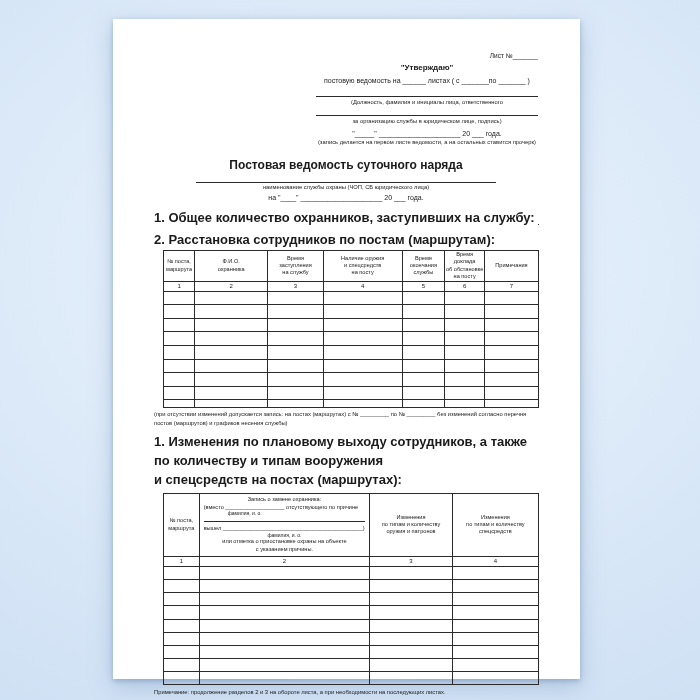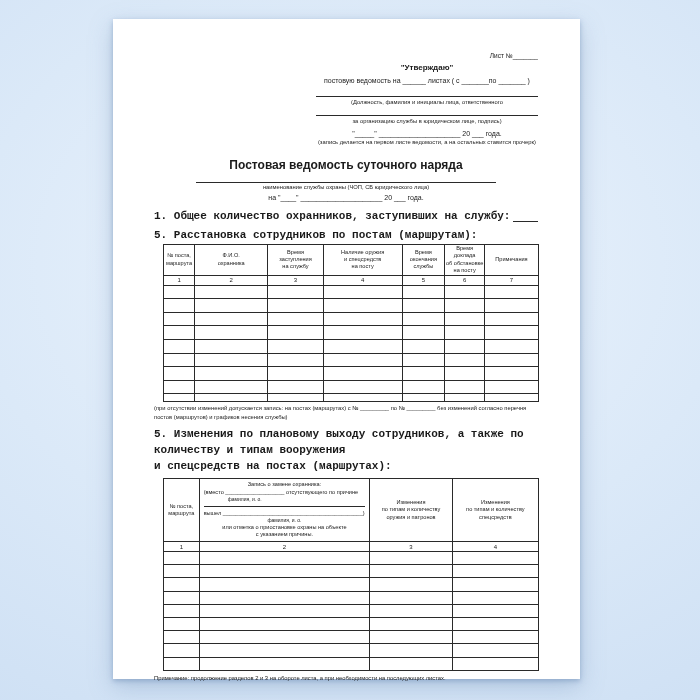--- a/index.html
+++ b/index.html
@@ -20,21 +20,21 @@
   .appr-line{font-size:7px;margin-bottom:4px;white-space:nowrap;}
   .uline{border-bottom:1px solid #2a2a2a;height:8px;margin-bottom:2px;}
   .cap{font-size:5.8px;color:#222;line-height:1.3;}
   .date-line{font-size:7px;margin-top:5px;margin-bottom:2px;}
   
   .title{text-align:center;font-size:12px;font-weight:bold;margin-top:11px;}
   .title-uline{width:300px;margin:10px auto 1px;border-bottom:1px solid #2a2a2a;}
   .title-cap{text-align:center;font-size:5.8px;}
   .title-date{text-align:center;font-size:7px;margin-top:4px;}
   
-  .sec{font-size:11px;font-weight:bold;font-family:Liberation Mono, monospace;}
+  .sec{font-size:13px;font-weight:bold;}
   .sec1{display:flex;align-items:flex-end;margin-top:9px;}
   .sec1 .blank{flex:1;border-bottom:1px solid #2a2a2a;margin-left:3px;height:6px;}
   .sec2{margin-top:7px;margin-bottom:3px;}
   .sec3{margin-top:6px;margin-bottom:3px;white-space:pre-line;line-height:1.45;}
   
   table{border-collapse:collapse;width:376px;margin-left:9px;table-layout:fixed;border:1.5px solid #111;}
   td{border:1px solid #2a2a2a;padding:0;overflow:hidden;}
   .th{font-size:5.6px;font-weight:normal;text-align:center;vertical-align:middle;white-space:pre-line;line-height:1.3;}
   #t2 .hrow td{height:30px;}
   #t3 .hrow td{height:60px;}
@@ -73,21 +73,21 @@
   <div class="title">Постовая ведомость суточного наряда</div>
   <div class="title-uline"></div>
   <div class="title-cap">наименование службы охраны (ЧОП, СБ юридического лица)</div>
   <div class="title-date">на "____" _____________________ 20 ___ года.</div>
 
   <div class="sec sec1">
     <span>1. Общее количество охранников, заступивших на службу:</span>
     <span class="blank"></span>
   </div>
 
-  <div class="sec sec2">5. Расстановка сотрудников по постам (маршрутам):</div>
+  <div class="sec sec2">2. Расстановка сотрудников по постам (маршрутам):</div>
 
   <table id="t2">
     <colgroup>
       <col style="width:8.3%">
         <col style="width:19.5%">
         <col style="width:14.8%">
       <col style="width:21%">
         <col style="width:11.4%">
         <col style="width:10.6%">
         <col style="width:14.4%">
@@ -205,21 +205,21 @@
           <td></td>
         </tr>
       </tbody>
   </table>
 
   <div class="fnote">
     <div>(при отсутствии изменений допускается запись: на постах (маршрутах) с №  _________  по №  _________  без изменений согласно перечня</div>
     <div>постов (маршрутов) и графиков несения службы)</div>
   </div>
 
-  <div class="sec sec3">5. Изменения по плановому выходу сотрудников, а также по количеству и типам вооружения
+  <div class="sec sec3">1. Изменения по плановому выходу сотрудников, а также по количеству и типам вооружения
 и спецсредств на постах (маршрутах):</div>
 
   <table id="t3">
     <colgroup>
       <col style="width:9.5%">
         <col style="width:45.5%">
         <col style="width:22%">
         <col style="width:23%">
     </colgroup>
     <thead>

